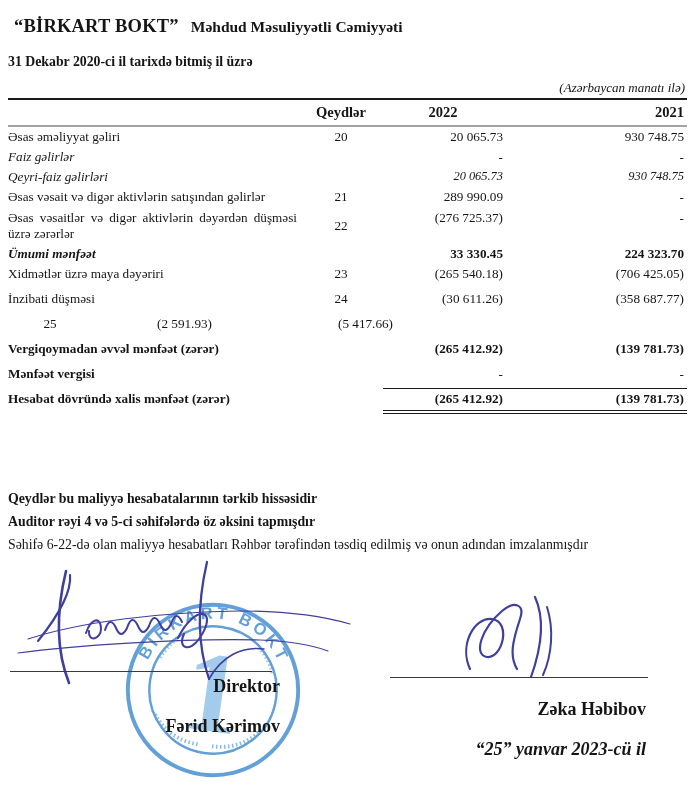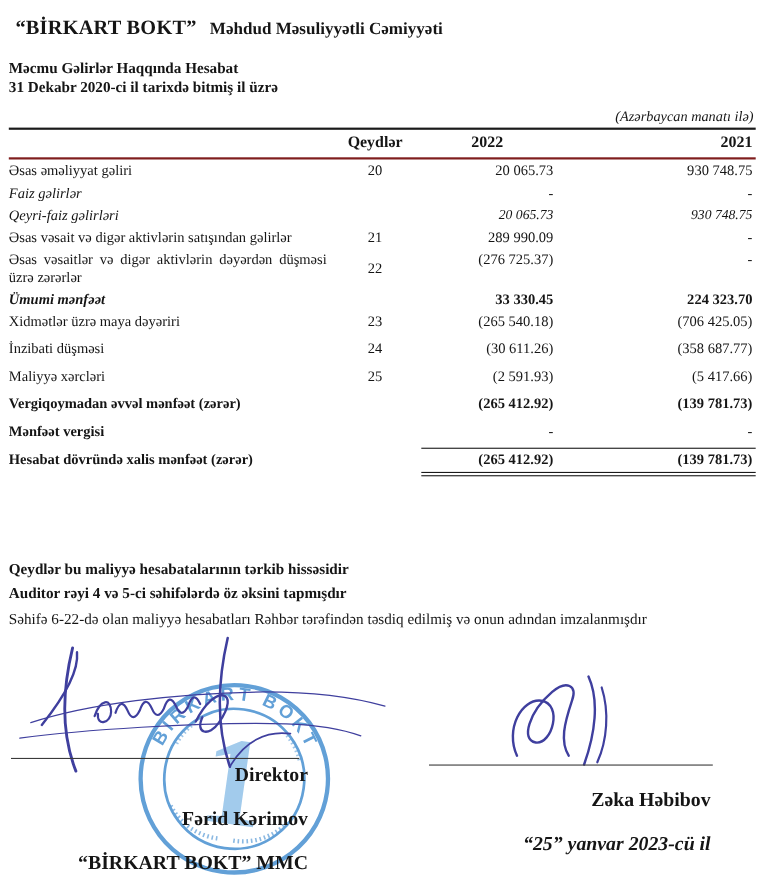--- a/index.html
+++ b/index.html
@@ -12,21 +12,21 @@
 
   
   .doc-title{margin:6px 0 0 6px;font-weight:bold;}
   .doc-title .company{font-size:18.5px;letter-spacing:.2px;}
   .doc-title .suffix{font-size:15.5px;margin-left:8px;}
   .report-head{margin-top:16px;font-weight:bold;font-size:13.8px;line-height:1.32;}
   .currency-note{margin-top:9px;margin-bottom:2px;text-align:right;font-style:italic;font-size:13px;padding-right:2px;}
 
   
   .tbl{font-size:13.2px;}
-  .thead{display:flex;border-top:2px solid #1a1a1a;border-bottom:2px solid #7f1d1d;
+  .thead{display:flex;border-top:2px solid #1a1a1a;border-bottom:2px solid #a3a3a3;
          font-weight:bold;font-size:14.5px;padding:4px 0 4px 0;}
   .trow{display:flex;align-items:flex-start;padding:2px 0;line-height:1.22;}
   .c{box-sizing:border-box;}
   .lbl{flex:1;padding-right:2px;}
   .note{width:84px;text-align:center;flex:none;}
   .v22{width:128px;text-align:right;padding-right:8px;flex:none;}
   .v21{width:176px;text-align:right;padding-right:3px;flex:none;}
   .italic{font-style:italic;}
   .bold{font-weight:bold;}
   .small-italic{font-style:italic;font-size:12.4px;}
@@ -63,21 +63,20 @@
 <body>
 
 <div class="page">
 
   <div class="doc-title">
     <span class="company">“BİRKART BOKT”</span>
     <span class="suffix">Məhdud Məsuliyyətli Cəmiyyəti</span>
   </div>
 
   <div class="report-head">
-    <div>Məcmu Gəlirlər Haqqında Hesabat</div>
     <div>31 Dekabr 2020-ci il tarixdə bitmiş il üzrə</div>
   </div>
 
   <div class="currency-note">(Azərbaycan manatı ilə)</div>
 
   <div class="tbl">
 
     <div class="thead">
       <div class="c lbl"></div>
       <div class="c note">Qeydlər</div>
@@ -137,21 +136,20 @@
     </div>
 
     <div class="trow gap-top">
       <div class="c lbl">İnzibati düşməsi</div>
       <div class="c note">24</div>
       <div class="c v22">(30 611.26)</div>
       <div class="c v21">(358 687.77)</div>
     </div>
 
     <div class="trow gap-top">
-      <div class="c lbl">Maliyyə xərcləri</div>
       <div class="c note">25</div>
       <div class="c v22">(2 591.93)</div>
       <div class="c v21">(5 417.66)</div>
     </div>
 
     <div class="trow gap-top">
       <div class="c lbl bold">Vergiqoymadan əvvəl mənfəət (zərər)</div>
       <div class="c note"></div>
       <div class="c v22 bold">(265 412.92)</div>
       <div class="c v21 bold">(139 781.73)</div>
@@ -207,21 +205,20 @@
         <path d="M168,79 c17,-35 42,-29 21,1 c-9,13 -22,10 -15,-5" stroke-width="2.1"></path>
         <path d="M197,3 C188,42 186,82 199,120" stroke-width="2.3"></path>
         <path d="M199,120 C212,97 232,87 254,90" stroke-width="1.6"></path>
       </g>
     </svg>
 
     <div class="sig-line left"></div>
     <div class="sig-text left">
       <div>Direktor</div>
       <div class="name-line">Fərid Kərimov</div>
-      <div class="name-line">“BİRKART BOKT” MMC</div>
     </div>
 
     <svg class="sig-ink-right" width="118" height="92" viewBox="0 0 118 92">
       <g fill="none" stroke="#3f3f9e" stroke-linecap="round">
         <path d="M14,80 C3,56 18,28 36,30 C56,33 46,70 31,68 C17,66 25,40 46,22 C59,11 69,16 64,30 C57,51 53,67 61,80" stroke-width="2.2"></path>
         <path d="M79,8 C89,30 85,60 75,88" stroke-width="2.2"></path>
         <path d="M91,18 C98,40 96,66 87,86" stroke-width="2"></path>
       </g>
     </svg>
 

